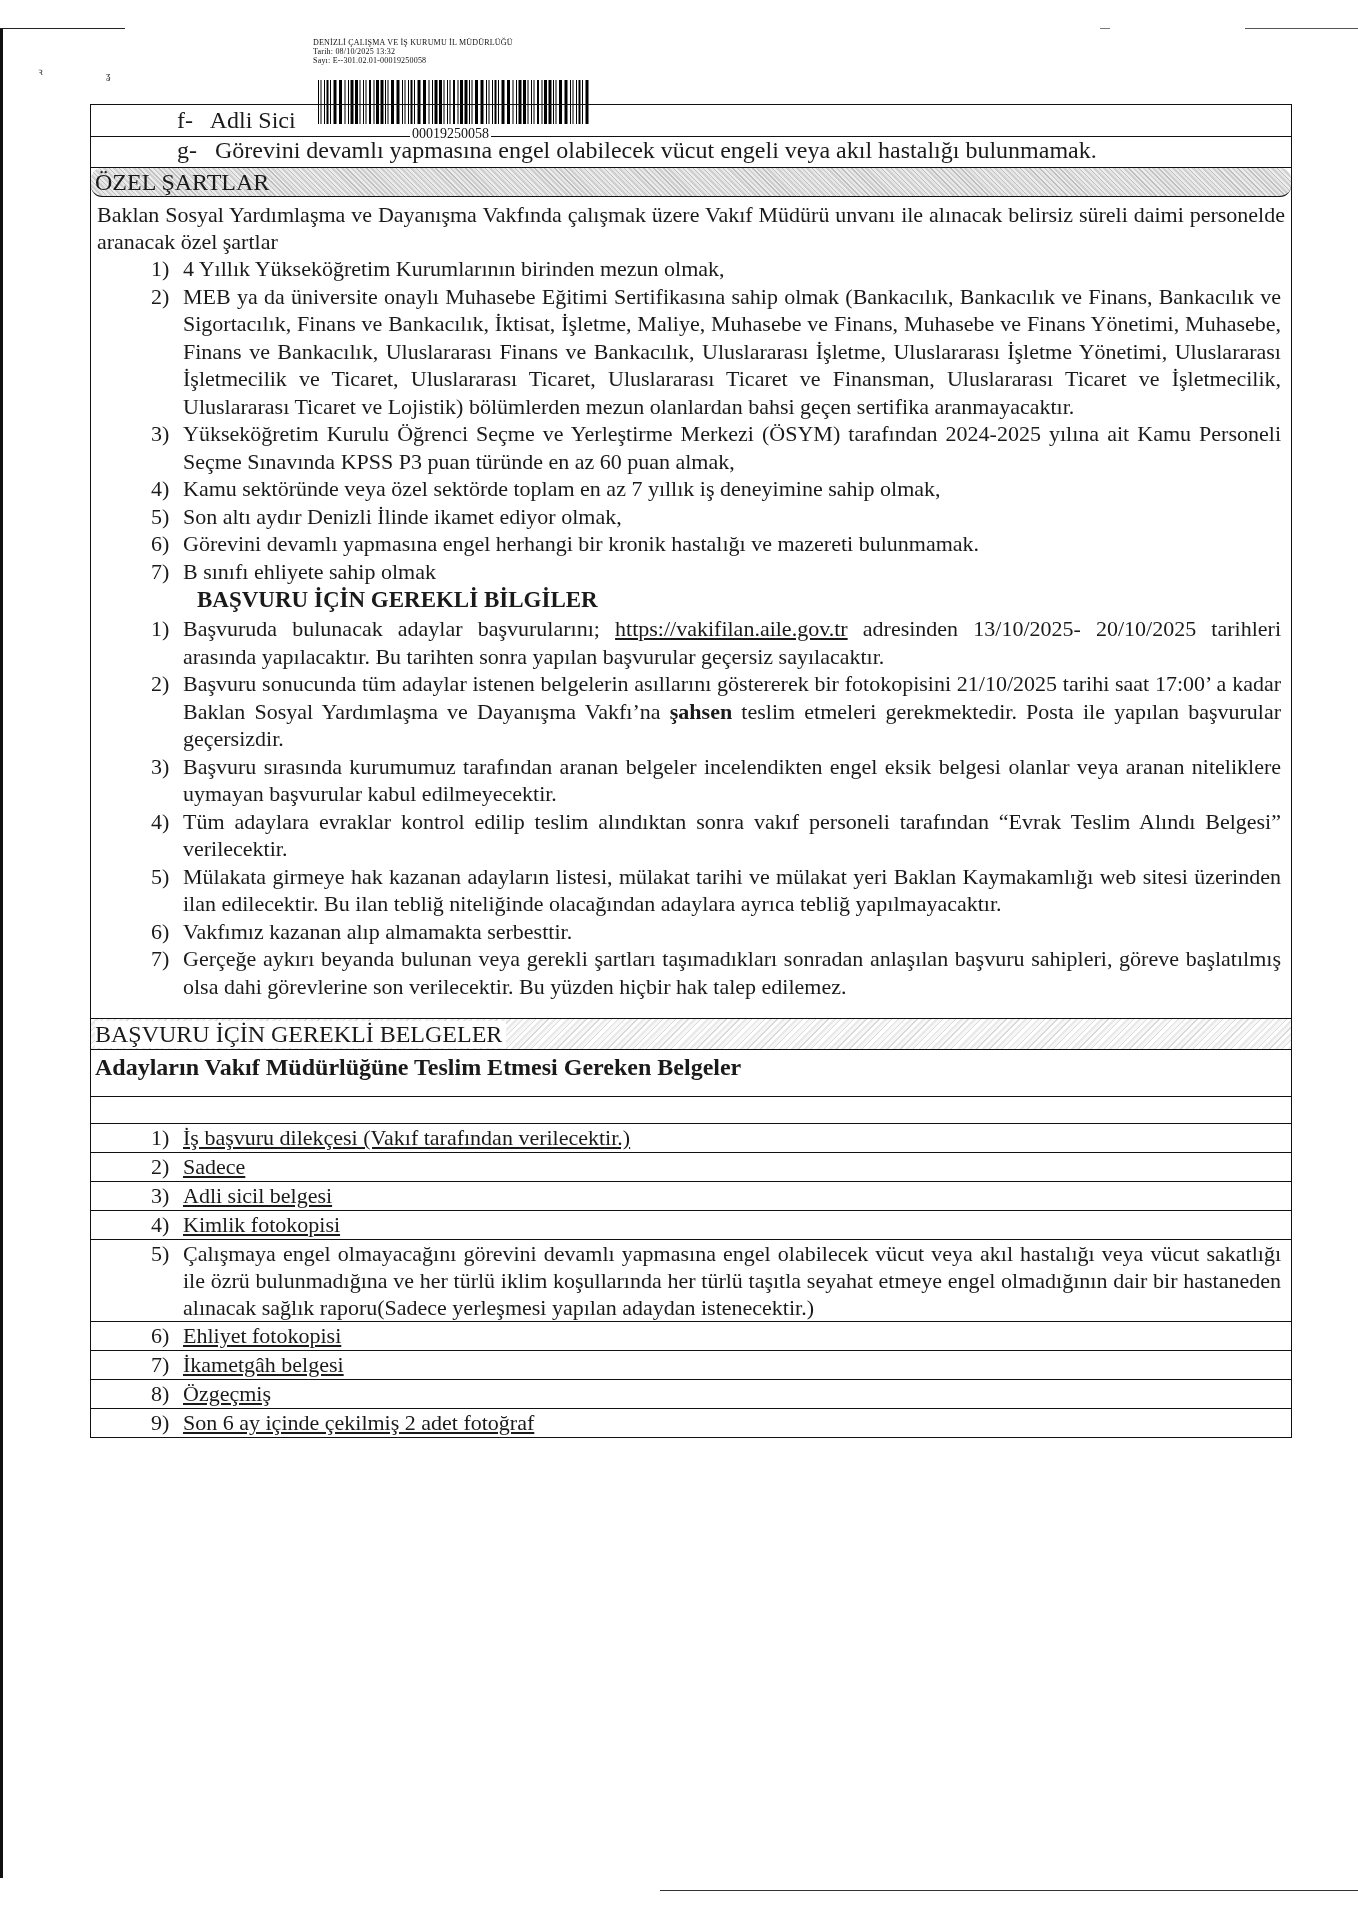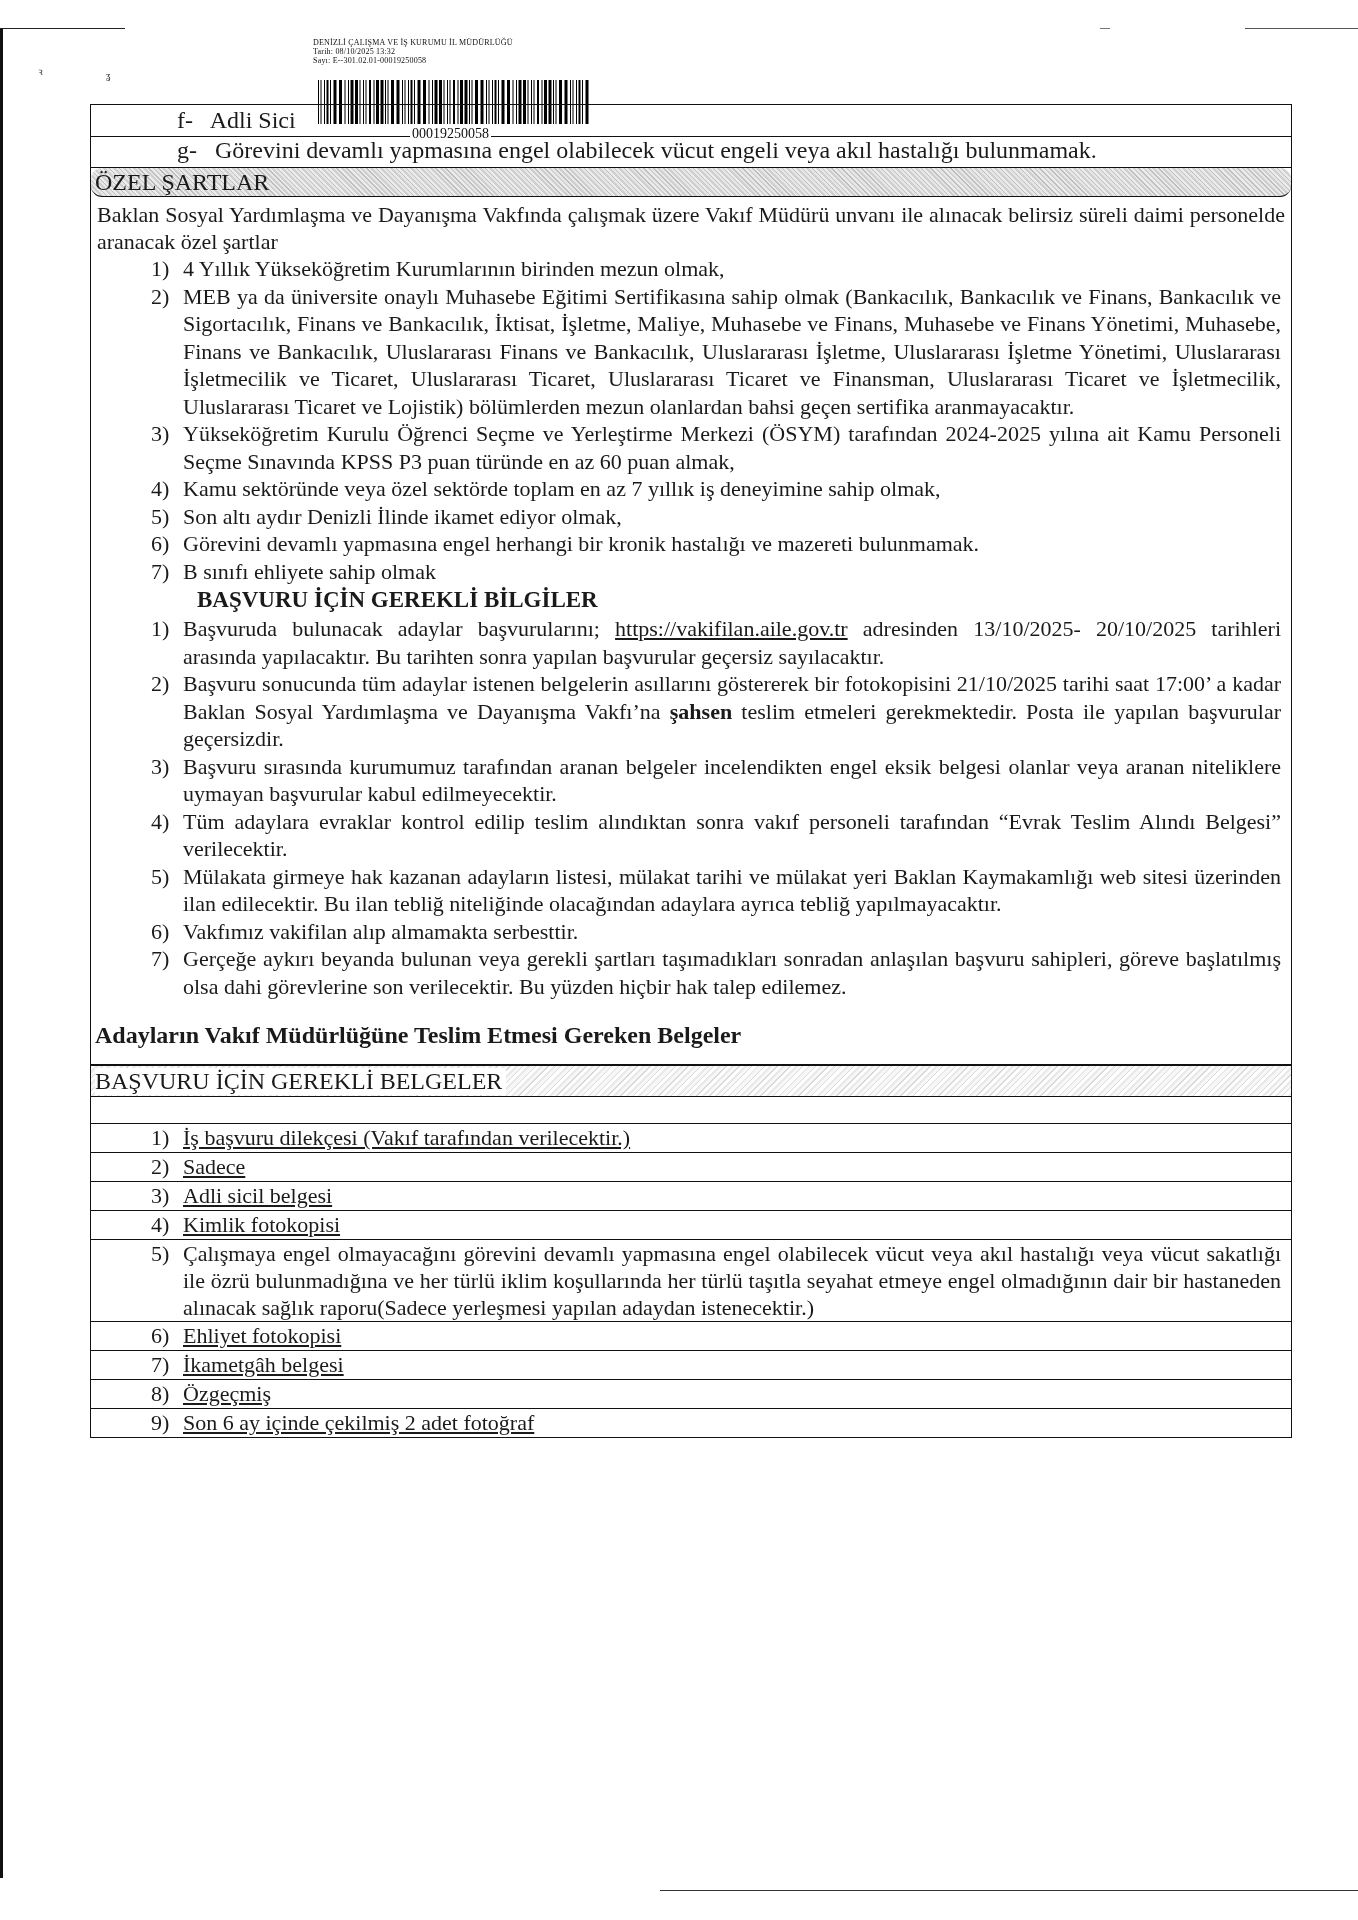--- a/index.html
+++ b/index.html
@@ -180,30 +180,30 @@
       <li><span class="num">7)</span><span>B sınıfı ehliyete sahip olmak</span></li>
     </ol>
 
     <div class="subhead">BAŞVURU İÇİN GEREKLİ BİLGİLER</div>
     <ol class="req">
       <li><span class="num">1)</span><span>Başvuruda bulunacak adaylar başvurularını; </span><span class="link">https://vakifilan.aile.gov.tr</span><span> adresinden 13/10/2025- 20/10/2025 tarihleri arasında yapılacaktır. Bu tarihten sonra yapılan başvurular geçersiz sayılacaktır.</span></li>
       <li><span class="num">2)</span><span>Başvuru sonucunda tüm adaylar istenen belgelerin asıllarını göstererek bir fotokopisini 21/10/2025 tarihi saat 17:00’ a kadar Baklan Sosyal Yardımlaşma ve Dayanışma Vakfı’na </span><span class="bold">şahsen</span><span> teslim etmeleri gerekmektedir. Posta ile yapılan başvurular geçersizdir.</span></li>
       <li><span class="num">3)</span><span>Başvuru sırasında kurumumuz tarafından aranan belgeler incelendikten engel eksik belgesi olanlar veya aranan niteliklere uymayan başvurular kabul edilmeyecektir.</span></li>
       <li><span class="num">4)</span><span>Tüm adaylara evraklar kontrol edilip teslim alındıktan sonra vakıf personeli tarafından “Evrak Teslim Alındı Belgesi” verilecektir.</span></li>
       <li><span class="num">5)</span><span>Mülakata girmeye hak kazanan adayların listesi, mülakat tarihi ve mülakat yeri Baklan Kaymakamlığı web sitesi üzerinden ilan edilecektir. Bu ilan tebliğ niteliğinde olacağından adaylara ayrıca tebliğ yapılmayacaktır.</span></li>
-      <li><span class="num">6)</span><span>Vakfımız vakifilan alıp almamakta serbesttir.</span></li>
+      <li><span class="num">6)</span><span>Vakfımız kazanan alıp almamakta serbesttir.</span></li>
       <li><span class="num">7)</span><span>Gerçeğe aykırı beyanda bulunan veya gerekli şartları taşımadıkları sonradan anlaşılan başvuru sahipleri, göreve başlatılmış olsa dahi görevlerine son verilecektir. Bu yüzden hiçbir hak talep edilemez.</span></li>
     </ol>
   </div>
 
+  <div class="row row-top band2">
+    <span class="hdr">BAŞVURU İÇİN GEREKLİ BELGELER</span>
+  </div>
   <div class="row docs-title">
     <span class="t">Adayların Vakıf Müdürlüğüne Teslim Etmesi Gereken Belgeler</span>
-  </div>
-  <div class="row row-top band2">
-    <span class="hdr">BAŞVURU İÇİN GEREKLİ BELGELER</span>
   </div>
   <div class="row spacer"></div>
 
   <div class="doc-row single"><span class="num">1)</span><span class="u">İş başvuru dilekçesi (Vakıf tarafından verilecektir.)</span></div>
   <div class="doc-row single"><span class="num">2)</span><span class="u">Sadece</span></div>
   <div class="doc-row single"><span class="num">3)</span><span class="u">Adli sicil belgesi</span></div>
   <div class="doc-row single"><span class="num">4)</span><span class="u">Kimlik fotokopisi</span></div>
   <div class="doc-row"><span class="num">5)</span><span>Çalışmaya engel olmayacağını görevini devamlı yapmasına engel olabilecek vücut veya akıl hastalığı veya vücut sakatlığı ile özrü bulunmadığına ve her türlü iklim koşullarında her türlü taşıtla seyahat etmeye engel olmadığının dair bir hastaneden alınacak sağlık raporu(Sadece yerleşmesi yapılan adaydan istenecektir.)</span></div>
   <div class="doc-row single"><span class="num">6)</span><span class="u">Ehliyet fotokopisi</span></div>
   <div class="doc-row single"><span class="num">7)</span><span class="u">İkametgâh belgesi</span></div>

